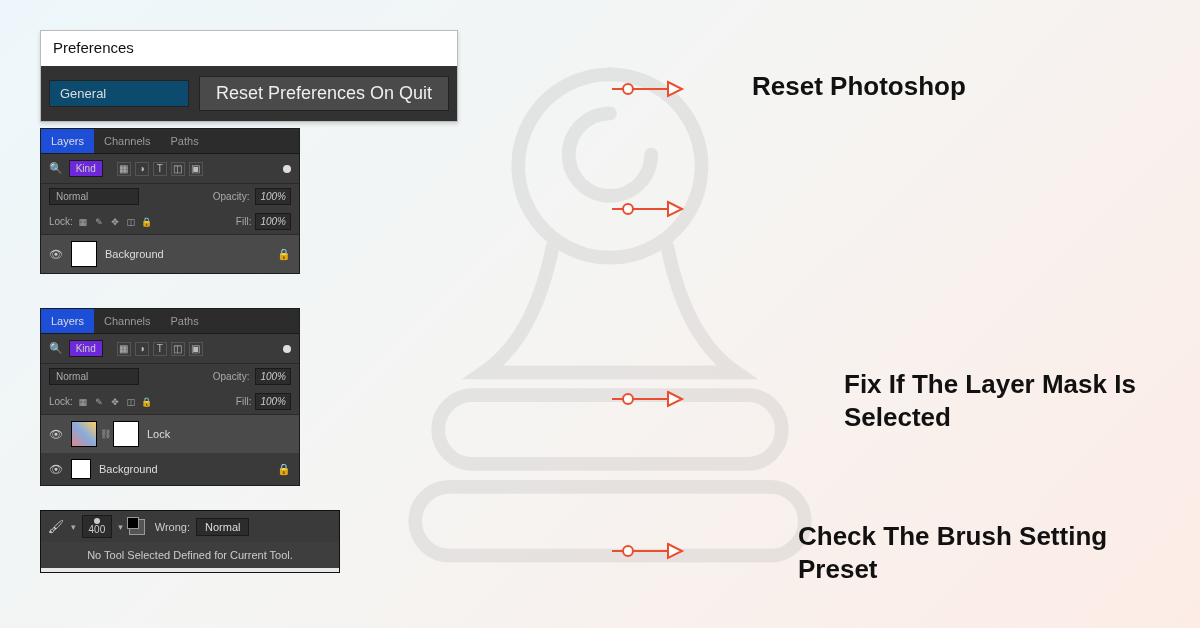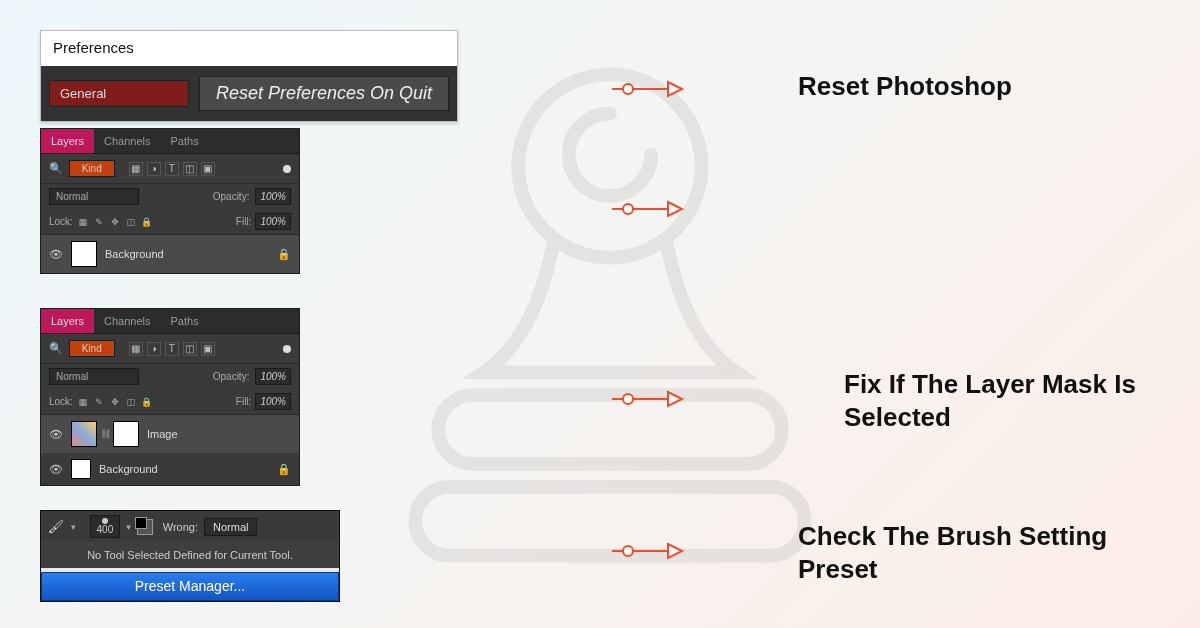--- a/index.html
+++ b/index.html
@@ -54,72 +54,71 @@
     padding: 8px 12px 10px;
   }
   .prefs-body {
     background: #323232;
     padding: 10px 8px 10px 8px;
     display: flex;
     align-items: center;
     gap: 10px;
   }
   .prefs-dropdown {
-    background: #7f1d1d;
+    background: #0c4a6e;
     color: #ddd;
     font-size: 13px;
     padding: 5px 10px;
     width: 140px;
     border: 1px solid #222;
   }
   .prefs-button {
     background: #4a4a4a;
     color: #eee;
     font-size: 18px;
     padding: 6px 14px;
     border: 1px solid #222;
     flex: 1;
     text-align: center;
-    font-style: italic;
   }
   .row1 .arrow { left: 610px; top: 48px; }
-  .row1 .caption { left: 798px; top: 40px; }
+  .row1 .caption { left: 752px; top: 40px; }
 
   
   .layers-panel {
     width: 260px;
     background: #3a3a3a;
     border: 1px solid #1d1d1d;
     color: #ccc;
     font-size: 11px;
   }
   .lp-tabs {
     display: flex;
     background: #2c2c2c;
     padding: 0;
     border-bottom: 1px solid #1a1a1a;
   }
   .lp-tab {
     padding: 6px 10px;
     color: #999;
     font-size: 11px;
   }
-  .lp-tab.active { background: #be185d; color: #ddd; }
+  .lp-tab.active { background: #1d4ed8; color: #ddd; }
   .lp-filter-row {
     display: flex;
     align-items: center;
     gap: 6px;
     padding: 6px 8px;
     border-bottom: 1px solid #2a2a2a;
   }
   .lp-filter-row .magnify { font-size: 11px; color: #aaa; }
   .lp-kind {
-    background: #c2410c;
+    background: #6d28d9;
     color: #ccc;
-    padding: 2px 12px;
+    padding: 2px 6px;
     border: 1px solid #1a1a1a;
     font-size: 10px;
   }
   .lp-filter-icons { display: flex; gap: 4px; margin-left: 8px; }
   .lp-filter-icon {
     width: 14px; height: 14px;
     border: 1px solid #555;
     display: flex; align-items: center; justify-content: center;
     font-size: 10px; color: #bbb;
   }
@@ -188,21 +187,21 @@
     display: flex; align-items: center; gap: 6px;
     padding: 4px 6px;
     background: #3a3a3a;
   }
   .brush-icon {
     width: 18px; height: 18px; display:flex; align-items:center; justify-content:center;
     font-size: 13px; color: #ddd;
   }
   .brush-size-box {
     background: #2c2c2c; border: 1px solid #1a1a1a;
-    padding: 2px 6px; display:flex; flex-direction:column; align-items:center;margin-left:8px;
+    padding: 2px 6px; display:flex; flex-direction:column; align-items:center;
   }
   .brush-dot { width: 6px; height: 6px; border-radius:50%; background:#ccc;}
   .brush-size-num { font-size: 10px; color: #ccc;}
   .brush-swap { width: 16px; height: 16px; border: 1px solid #999; background: #555; position:relative;}
   .brush-swap::after { content:''; position:absolute; width:10px; height:10px; background:#000; top:-3px; left:-3px; border:1px solid #999;}
   .brush-mode-lbl { font-size: 11px; color:#ccc; margin-left: 4px;}
   .brush-mode { background:#2c2c2c; border:1px solid #1a1a1a; padding:2px 8px; font-size:11px;}
   .brush-msg {
     background: #3e3e3e;
     color: #ccc;
@@ -346,21 +345,21 @@
       <span class="lp-label">Fill:</span>
       <span class="lp-val">100%</span>
     </div>
     <div class="lp-layer selected">
       <span class="lp-eye">👁</span>
       <div class="thumb-pair">
         <div class="img-thumb"></div>
         <span class="lp-link-icon">⛓</span>
         <div class="lp-thumb mask"></div>
       </div>
-      <span class="lp-layer-name">Image</span>
+      <span class="lp-layer-name">Lock</span>
     </div>
     <div class="lp-layer">
       <span class="lp-eye">👁</span>
       <div class="lp-thumb small"></div>
       <span class="lp-layer-name">Background</span>
       <span class="lp-lockpad">🔒</span>
     </div>
   </div>
   <div class="arrow">
     <svg class="arrow-svg" viewBox="0 0 78 22">
@@ -383,21 +382,20 @@
         <div class="brush-dot"></div>
         <div class="brush-size-num">400</div>
       </div>
       <span style="color:#aaa;font-size:9px;">▾</span>
       <div class="brush-swap"></div>
       <span class="brush-mode-lbl">Wrong:</span>
       <div class="brush-mode">Normal</div>
     </div>
     <div class="brush-msg">No Tool Selected Defined for Current Tool.</div>
     <div class="brush-hr"></div>
-    <div class="preset-mgr">Preset Manager...</div>
   </div>
   <div class="arrow">
     <svg class="arrow-svg" viewBox="0 0 78 22">
         <g stroke="#e94f2e" stroke-width="2" fill="none">
           <line x1="2" y1="11" x2="66" y2="11"></line>
           <circle cx="18" cy="11" r="5" fill="#fff"></circle>
           <path d="M58 4 L72 11 L58 18 Z" fill="#fff"></path>
         </g>
       </svg>
   </div>

